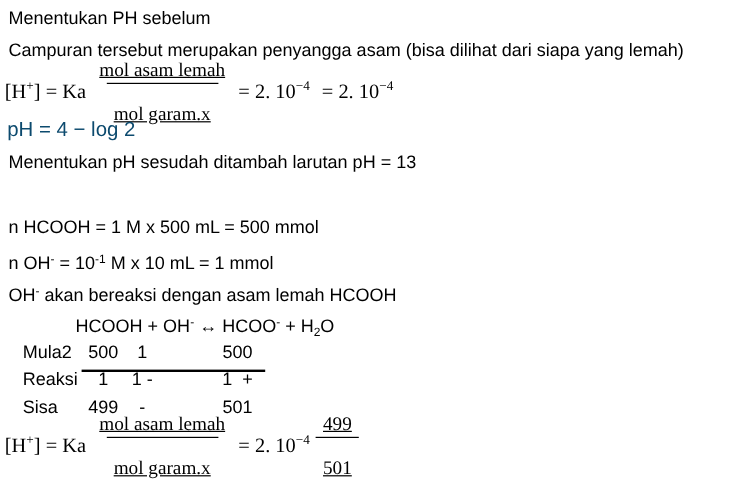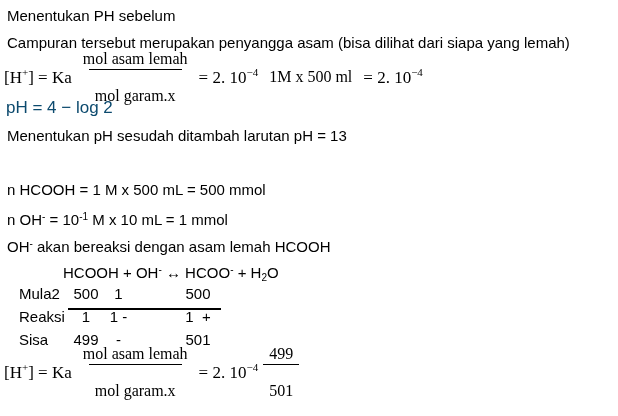--- a/index.html
+++ b/index.html
@@ -24,21 +24,21 @@
     font-size:17px; white-space:pre; color:#000;
   }
   .math-line {
     position:absolute; left:6px; height:20px;
     display:flex; align-items:center;
     font-family:Liberation Sans, sans-serif;
     font-size:17px; white-space:pre; color:#0c4a6e;
   }
   .mt { white-space:pre;text-align:center; }
   .msup { font-size:11px; vertical-align:7px; white-space:pre; }
-  .frac { display:inline-flex; flex-direction:column; align-items:center; }
+  .frac { display:inline-flex; flex-direction:column; align-items:center;text-decoration:underline; }
   .frac .num { padding:0 6px 1px; font-size:16px; line-height:19px; white-space:pre; }
   .frac .den { border-top:1.5px solid #000; padding:16px 6px 0; font-size:16px; line-height:19px; white-space:pre; }
   .ice-row {
     position:absolute; left:7px; width:300px; height:18px;
     font-family:"Liberation Sans", sans-serif; font-size:15px; line-height:17px;
   }
   .ice-row span { position:absolute; top:0; white-space:pre; }
   .ice-label { left:0;margin-left:12px; }
   .ice-c1 { left:56px; width:46px; text-align:center; }
   .ice-c2 { left:89px; width:45px; text-align:center; }
@@ -58,21 +58,20 @@
   <div class="line" style="top:7px">Menentukan PH sebelum</div>
 
   <div class="math-row" style="top:53px">
     <span class="mt"><span>[H</span><span class="msup">+</span><span>] = Ka</span></span>
     <span class="frac">
       <span class="num">mol asam lemah</span>
       <span class="den">mol garam.x</span>
     </span>
     <span class="mt"><span>= 2. 10</span><span class="msup">−4</span></span>
     <span class="frac">
-      <span class="num">1M x 500 ml</span>
     </span>
     <span class="mt"><span>= 2. 10</span><span class="msup">−4</span></span>
   </div>
 
   <div class="math-line" style="top:98px">pH = 4 − log 2</div>
 
   <div class="line" style="top:127px">Menentukan pH sesudah ditambah larutan pH = 13</div>
 
 
   <div class="line" style="top:181px">n HCOOH = 1 M x 500 mL = 500 mmol</div>

